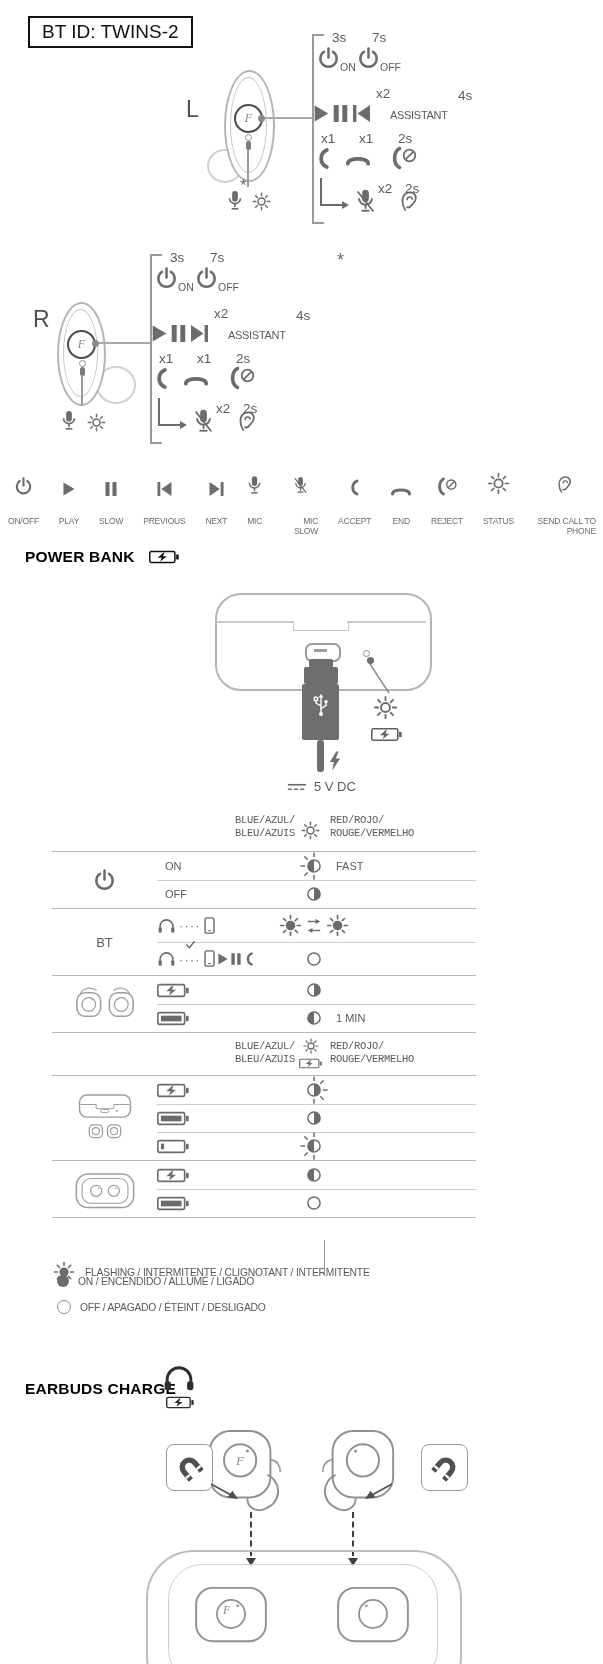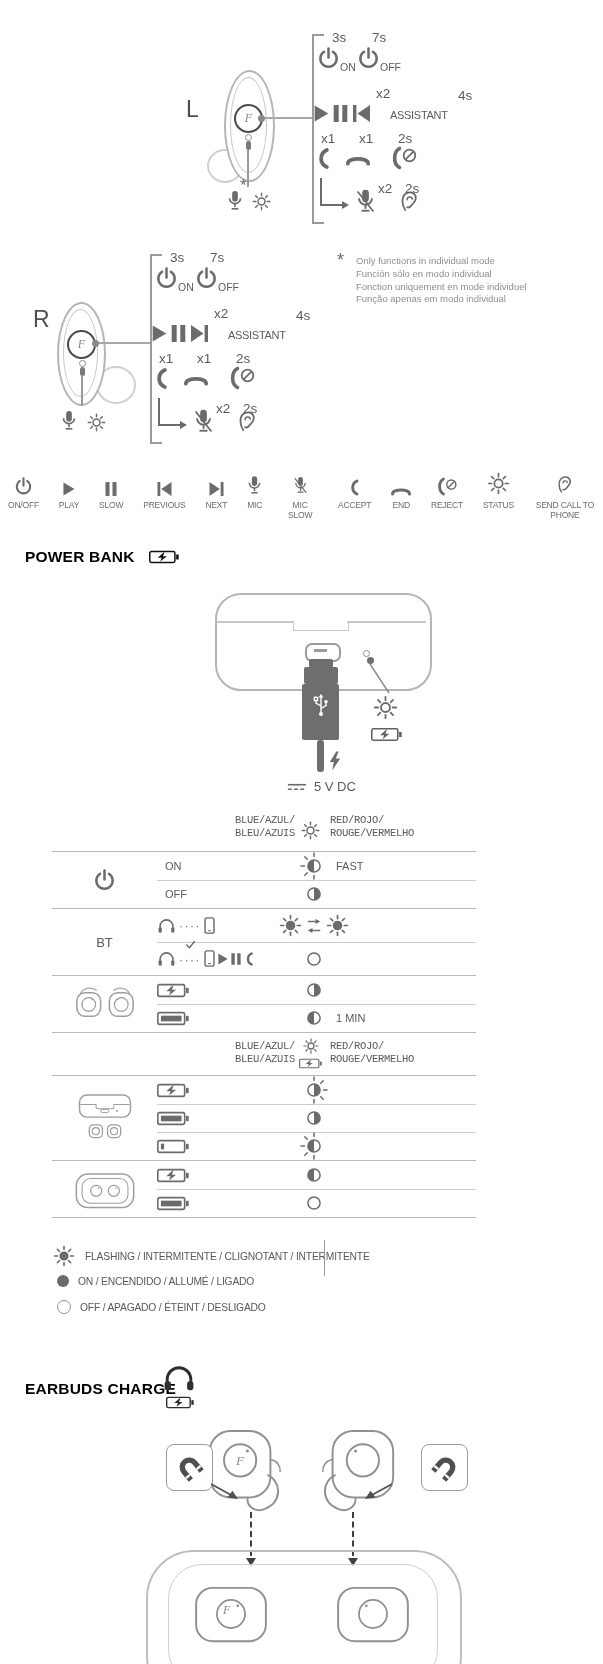--- a/index.html
+++ b/index.html
@@ -35,21 +35,21 @@
   .arrowhead-r{position:absolute;width:0;height:0;border-left:7px solid #6a6b6d;border-top:4.5px solid transparent;border-bottom:4.5px solid transparent;}
 
   
   #note-star{font-size:18px;color:#6a6b6d;}
   .note-line{font-size:9.5px;line-height:12.8px;color:#8e8e8e;}
 
   
   #iconlegend{left:8px;top:466px;width:588px;display:flex;justify-content:space-between;align-items:flex-start;}
   .leg-item{display:flex;flex-direction:column;align-items:center;flex:0 0 auto;}
   .leg-ico{height:30px;display:flex;align-items:flex-end;justify-content:center;color:#6a6b6d;}
-  .leg-lbl{margin-top:4px;font-size:8.5px;letter-spacing:-0.2px;color:#6a6b6d;text-align:center;white-space:nowrap;}
+  .leg-lbl{margin-top:20px;font-size:8.5px;letter-spacing:-0.2px;color:#6a6b6d;text-align:right;white-space:nowrap;}
   .leg-lbl.w36{white-space:normal;width:36px;}
   .leg-lbl.w60{white-space:normal;width:62px;}
   .lg-power{width:19px;height:19px}.lg-pp{width:12px;height:14px}.lg-pn{width:15px;height:14px}
   .lg-mic{width:15px;height:21px}.lg-acc{width:13px;height:17px}.lg-end{width:20px;height:11px}
   .lg-rej{width:22px;height:19px}.lg-sun{width:25px;height:25px}.lg-ear{width:16px;height:21px}
 
   
   .sechead{font-size:15.5px;font-weight:700;color:#000;letter-spacing:0.2px;}
 
   
@@ -327,20 +327,23 @@
       <rect x="4" y="4" width="72" height="55" rx="17" stroke-width="2"></rect>
       <circle cx="40" cy="31" r="14.5" stroke-width="1.8"></circle>
     </g>
     <circle cx="47" cy="22.5" r="1.4" fill="currentColor"></circle>
   </symbol>
 </defs>
 </svg>
 
 <div id="page">
 
+  <div id="btid" class="abs">
+    <span>BT ID: TWINS-2</span>
+  </div>
 
   <div class="abs fig-label" style="left:186px;top:96px">L</div>
   <div class="abs eartip" style="left:207px;top:149px;width:32px;height:30px"></div>
   <div class="abs bud-outer" style="left:224px;top:70px;width:47px;height:108px"></div>
   <div class="abs bud-inner" style="left:230px;top:77px;width:35px;height:94px"></div>
   <div class="abs bud-btn" style="left:234px;top:104px;width:25px;height:25px">
       <span>F</span>
     </div>
   <div class="abs dot" style="left:258px;top:115px;width:7px;height:7px"></div>
   <div class="abs hline" style="left:265px;top:117px;width:47px"></div>
@@ -400,26 +403,20 @@
         <use href="#s-micmute"></use>
       </svg>
     <span class="tlabel" style="left:66px;top:151px">x2</span>
     <svg class="ic abs" style="left:88px;top:160px;width:19px;height:25px">
         <use href="#s-ear"></use>
       </svg>
     <span class="tlabel" style="left:93px;top:151px">2s</span>
   </div>
 
   <div class="abs" id="note-star" style="left:337px;top:250px">*</div>
-  <div class="abs" style="left:356px;top:255px;width:200px">
-    <div class="note-line">Only functions in individual mode</div>
-    <div class="note-line">Función sólo en modo individual</div>
-    <div class="note-line">Fonction uniquement en mode individuel</div>
-    <div class="note-line">Função apenas em modo individual</div>
-  </div>
 
   <div class="abs fig-label" style="left:33px;top:306px">R</div>
   <div class="abs eartip" style="left:96px;top:366px;width:36px;height:34px"></div>
   <div class="abs bud-outer" style="left:57px;top:302px;width:45px;height:100px"></div>
   <div class="abs bud-inner" style="left:63px;top:309px;width:33px;height:86px"></div>
   <div class="abs bud-btn" style="left:67px;top:330px;width:25px;height:25px">
       <span>F</span>
     </div>
   <div class="abs dot" style="left:92px;top:340px;width:7px;height:7px"></div>
   <div class="abs hline" style="left:99px;top:342px;width:51px"></div>
@@ -879,21 +876,21 @@
                   <use href="#s-ind-empty"></use>
                 </svg>
               </span>
             </div>
           </div>
         </div>
       </div>
   </div>
 
   <div class="abs" style="left:52px;top:1244px;width:500px;height:80px">
-    <div class="slg-row" style="left:0;top:0">
+    <div class="slg-row" style="left:0;top:16px">
       <svg class="ic ic-slg-sun">
           <use href="#s-sun-f"></use>
         </svg>
       <span class="slg-txt">FLASHING / INTERMITENTE / CLIGNOTANT / INTERMITENTE</span>
     </div>
     <div class="slg-row" style="left:0;top:31px">
       <span class="dot-on"></span>
       <span class="slg-txt">ON / ENCENDIDO / ALLUMÉ / LIGADO</span>
     </div>
     <div class="slg-row" style="left:0;top:56px">

